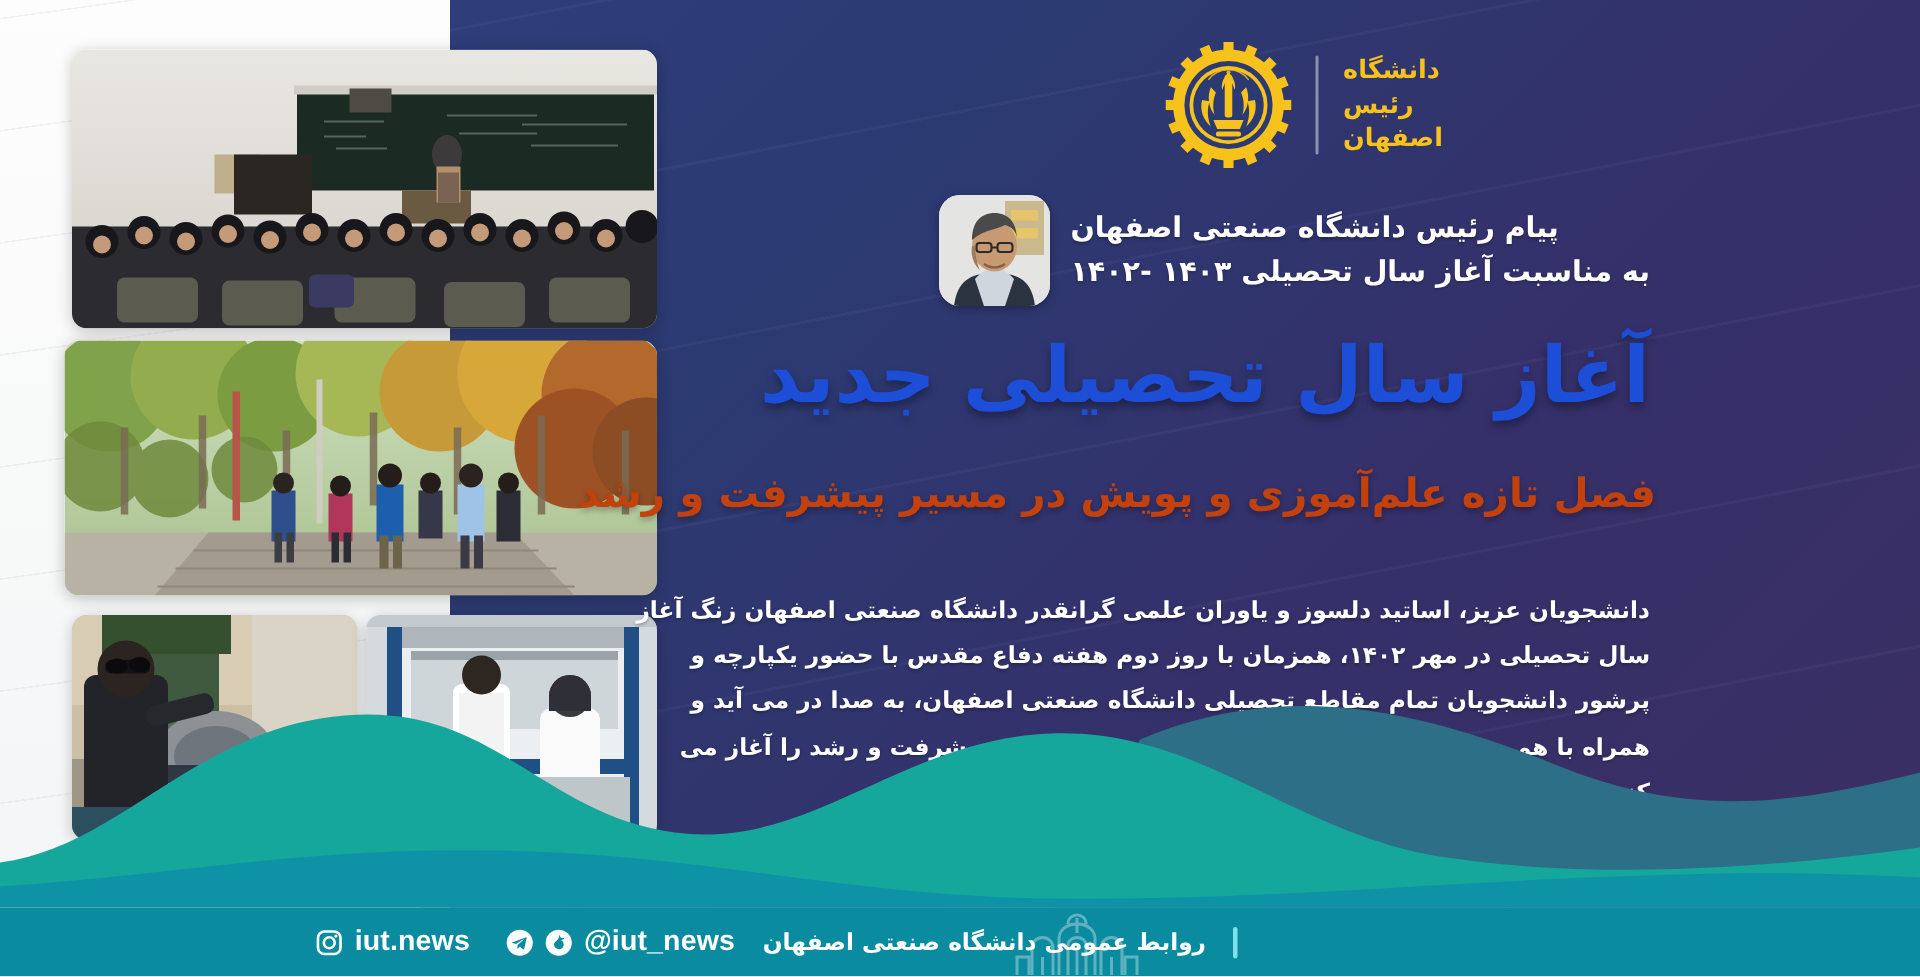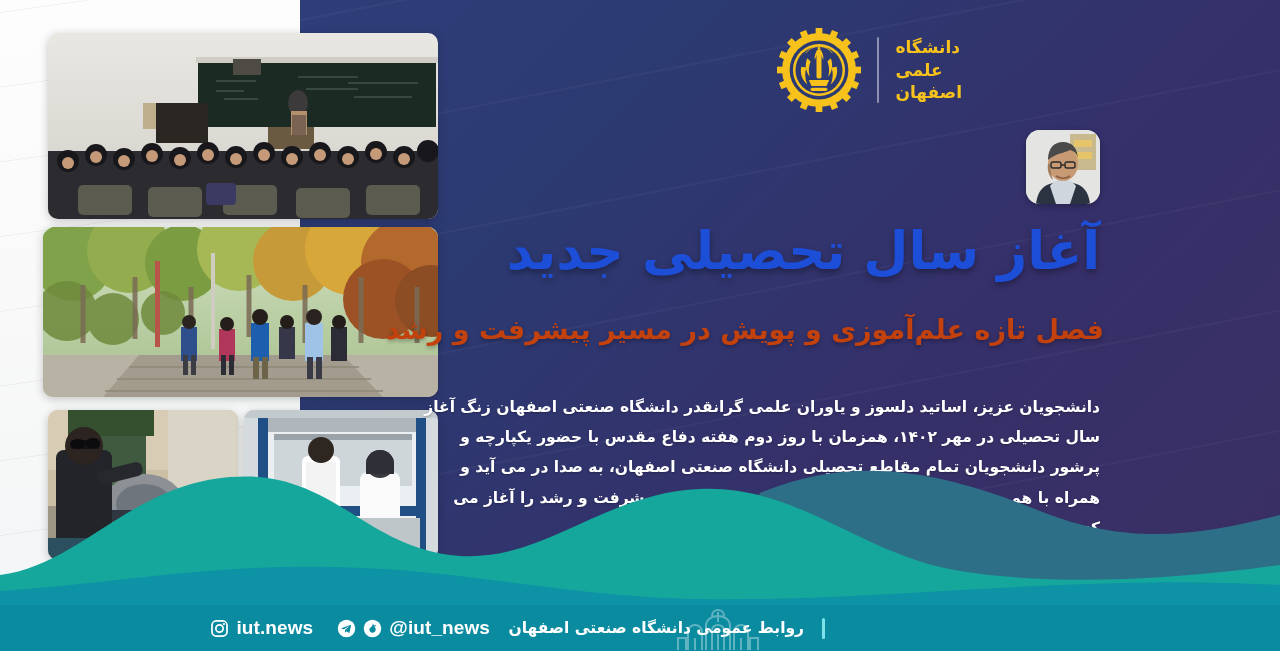--- a/index.html
+++ b/index.html
@@ -361,21 +361,21 @@
       <circle cx="38" cy="86" r="4" fill="#9bb36b"></circle>
       <circle cx="48" cy="88" r="4" fill="#c9a05a"></circle>
       <rect x="26" y="108" width="150" height="42" fill="#bfc6ca"></rect>
       <path d="M30 112q10 26 4 38" stroke="#2f3740" stroke-width="3" fill="none"></path>
     </svg>
   </div>
 
   <div class="logo-lockup">
     <div class="logo-words">
       <span>دانشگاه</span>
-      <span>علمی</span>
+      <span>رئیس</span>
       <span>اصفهان</span>
     </div>
     <div class="logo-sep"></div>
     <div class="emblem">
       <svg viewBox="0 0 100 100">
         <g fill="#f6c21b">
           <circle cx="50" cy="50" r="44"></circle>
           <g>
             <rect x="46" y="0" width="8" height="12"></rect>
               <rect x="46" y="88" width="8" height="12"></rect>
@@ -416,20 +416,24 @@
         </g>
         <g fill="#f6c21b" opacity=".85">
           <circle cx="50" cy="24" r="1.6"></circle>
           <path d="M34 30a20 20 0 0 1 32 0" stroke="#f6c21b" stroke-width="1.1" fill="none"></path>
         </g>
       </svg>
     </div>
   </div>
 
   <div class="msg-head">
+    <div class="msg-lines">
+      <span>پیام رئیس دانشگاه صنعتی اصفهان</span>
+      <span>به مناسبت آغاز سال تحصیلی ۱۴۰۳ -۱۴۰۲</span>
+    </div>
     <div class="portrait">
       <svg viewBox="0 0 74 74">
         <rect width="74" height="74" fill="#e4e4e2"></rect>
         <rect x="44" y="4" width="26" height="36" fill="#c8b98e"></rect>
         <rect x="48" y="10" width="18" height="7" fill="#e6c46a"></rect>
         <rect x="48" y="22" width="18" height="7" fill="#e6c46a"></rect>
         <path d="M10 74c2-16 10-22 27-22s25 6 27 22z" fill="#2b3240"></path>
         <path d="M24 56c4-5 9-7 13-7s9 2 13 7l-6 18H30z" fill="#cfd6dd"></path>
         <ellipse cx="37" cy="34" rx="15" ry="17" fill="#c89a74"></ellipse>
         <path d="M22 30c0-12 6-18 15-18s15 6 15 18c0-6-4-9-8-10-5 3-14 3-22 10z" fill="#4a4a4a"></path>

